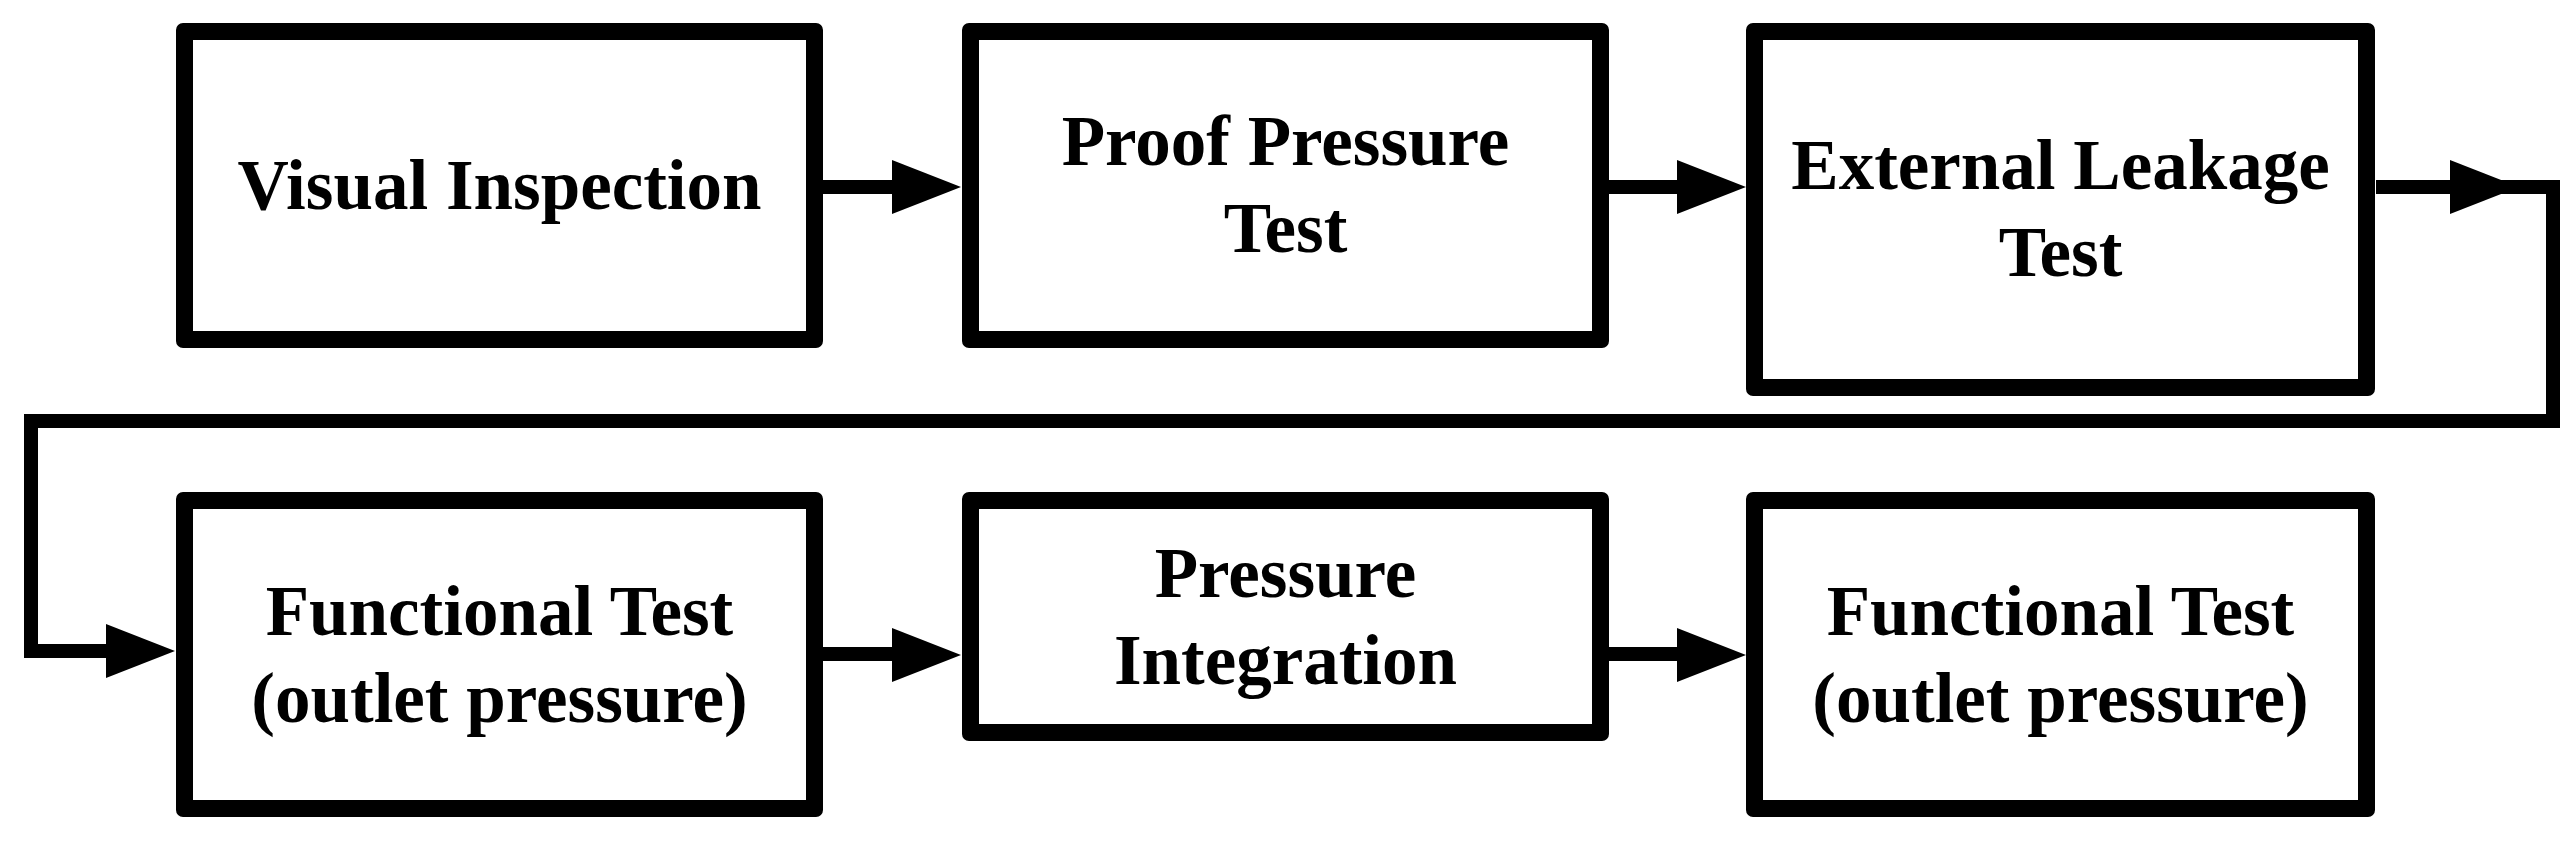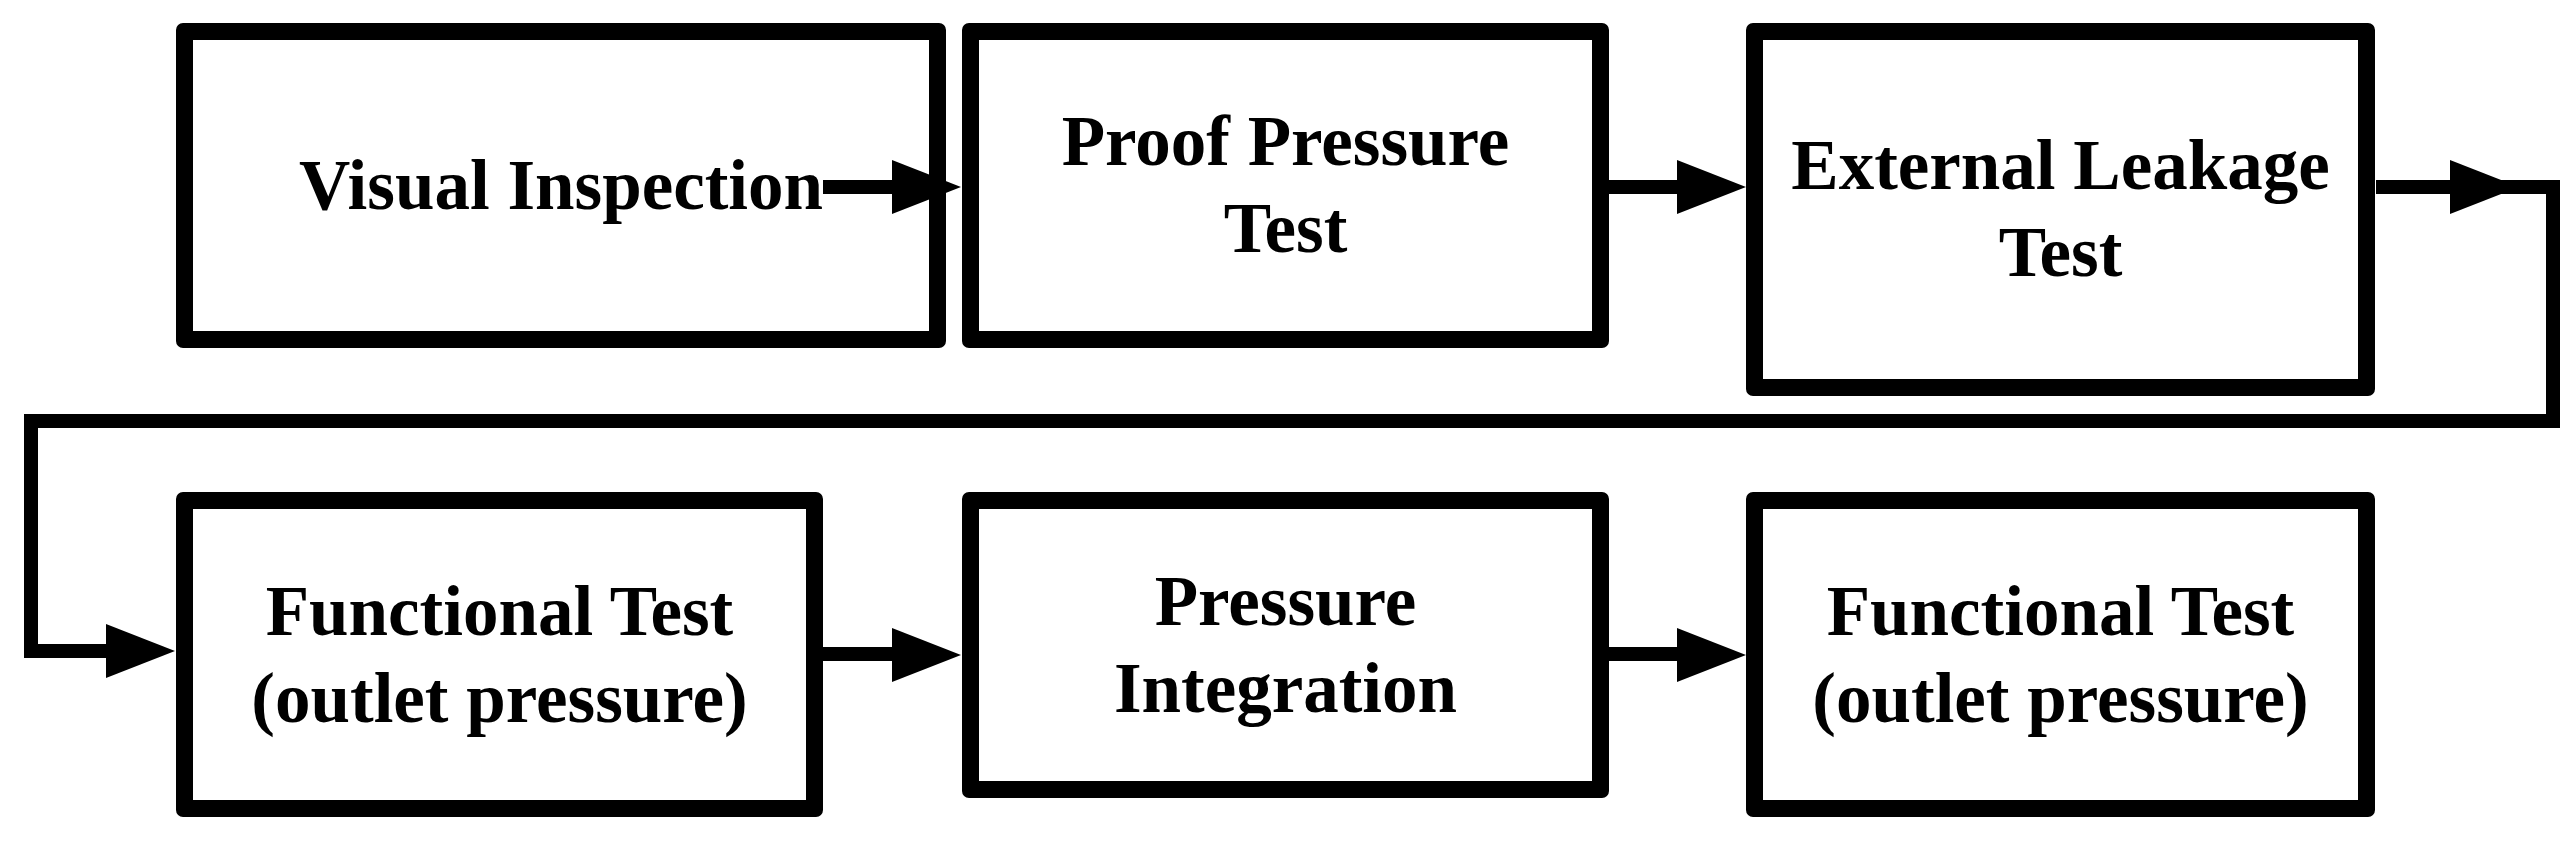--- a/index.html
+++ b/index.html
@@ -44,21 +44,21 @@
     border-top: 27px solid transparent;
     border-bottom: 27px solid transparent;
     border-left: 69px solid #000000;
   }
 </style>
 </head>
 <body>
 
 <div id="canvas">
 
-  <div class="node" style="left:176px; top:22.6px; width:770px; height:325px;">
+  <div class="node" style="left:176px; top:22.6px; width:647px; height:325px;">
     <div class="nline">Visual Inspection</div>
     <div class="nline"></div>
     <div class="nline"></div>
   </div>
 
   <div class="node" style="left:962px; top:22.6px; width:647px; height:325px;">
     <div class="nline">Proof Pressure</div>
     <div class="nline">Test</div>
     <div class="nline"></div>
   </div>
@@ -68,21 +68,21 @@
     <div class="nline">Test</div>
     <div class="nline"></div>
   </div>
 
   <div class="node" style="left:176px; top:492px; width:647px; height:325px;">
     <div class="nline">Functional Test</div>
     <div class="nline">(outlet pressure)</div>
     <div class="nline"></div>
   </div>
 
-  <div class="node" style="left:962px; top:492px; width:647px; height:306px;">
+  <div class="node" style="left:962px; top:492px; width:647px; height:249px;">
     <div class="nline">Pressure</div>
     <div class="nline">Integration</div>
   </div>
 
   <div class="node" style="left:1746px; top:492px; width:629px; height:325px;">
     <div class="nline">Functional Test</div>
     <div class="nline">(outlet pressure)</div>
     <div class="nline"></div>
   </div>
 

